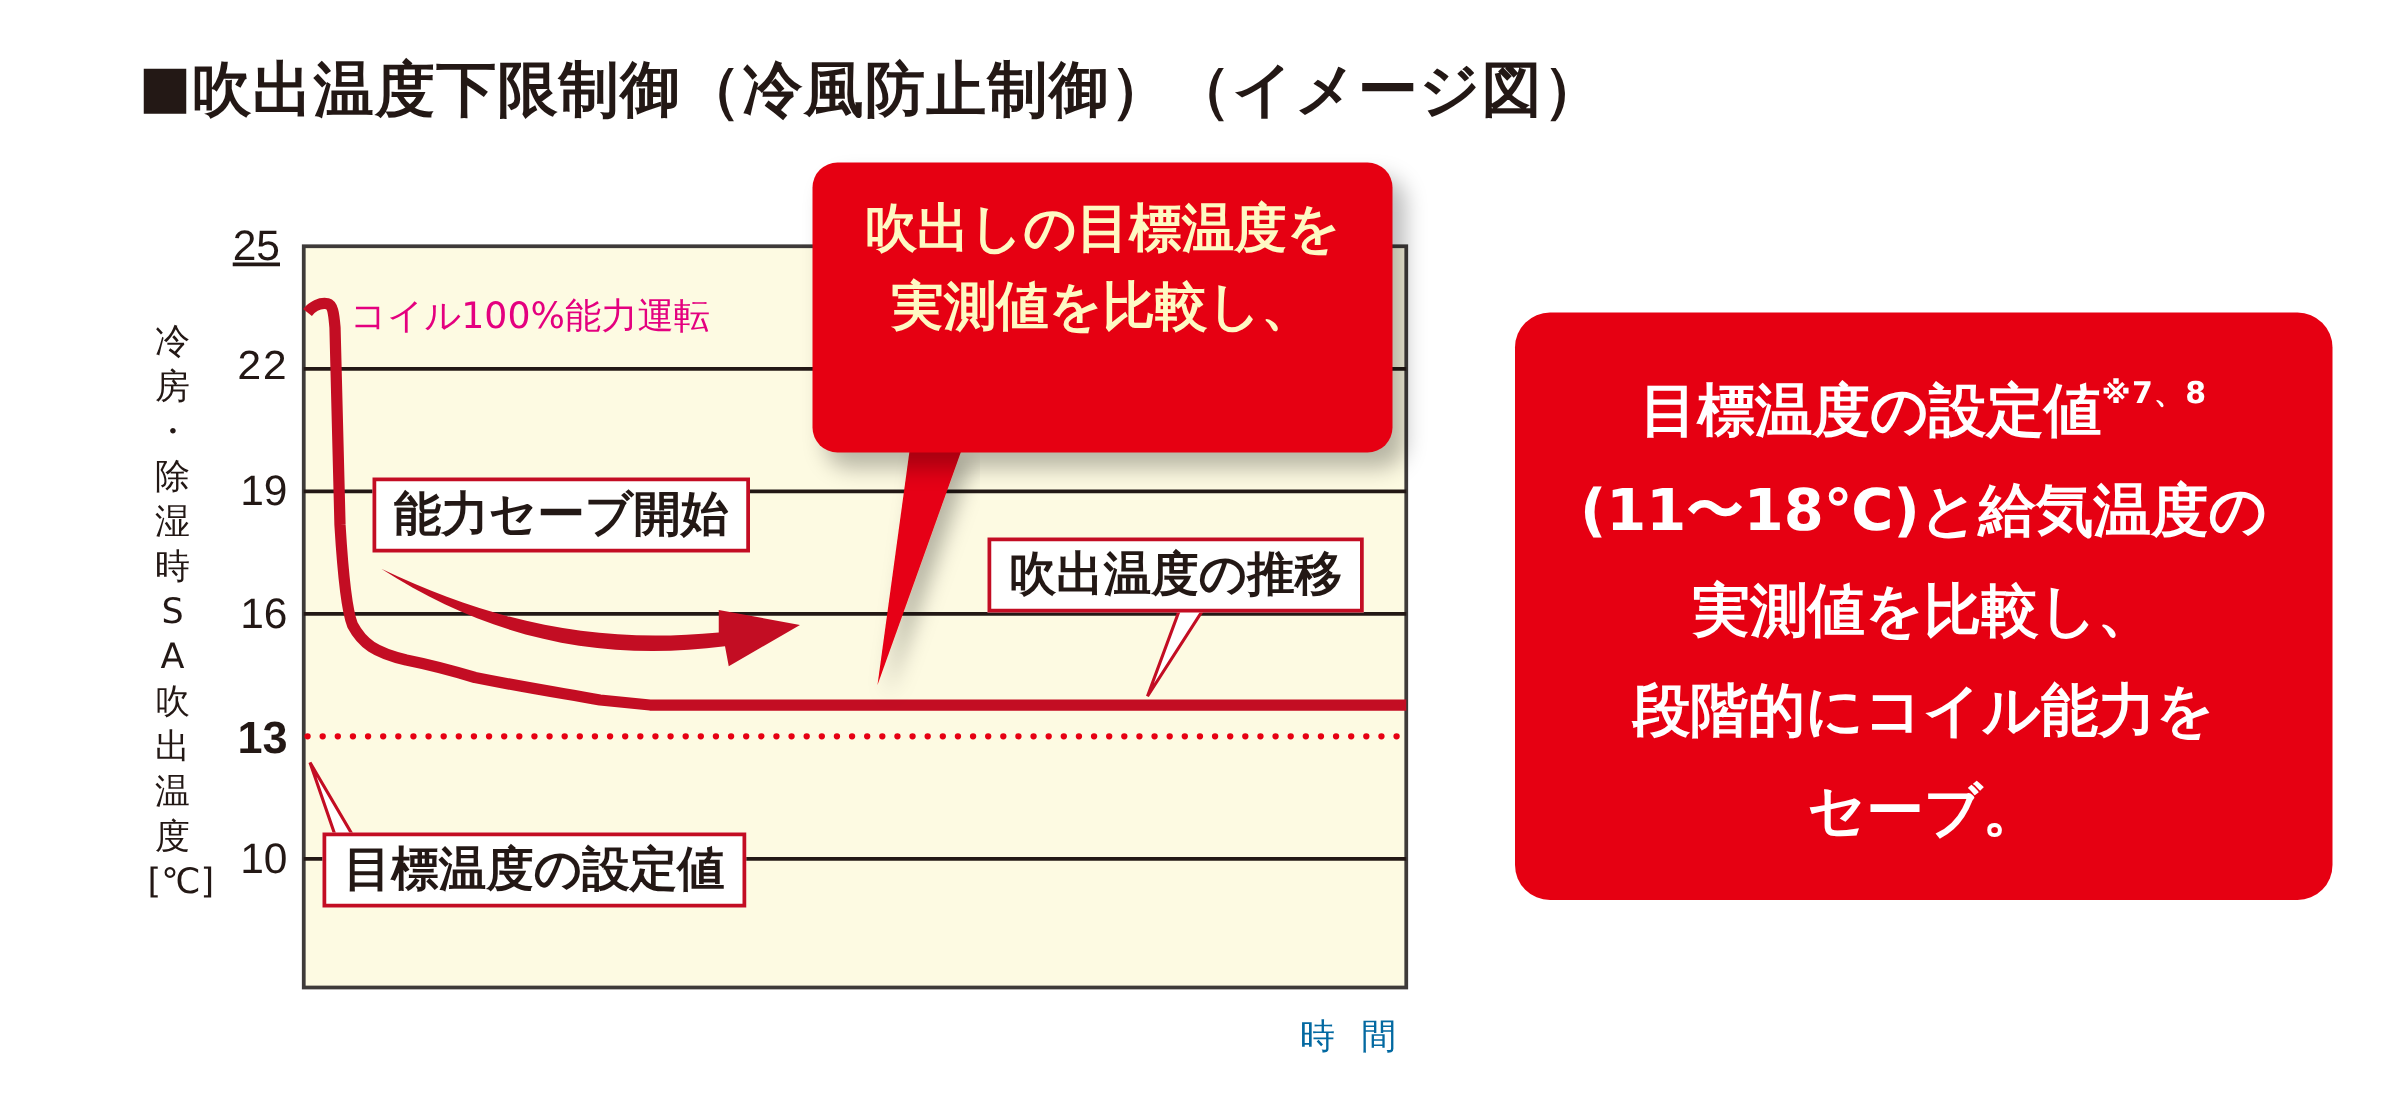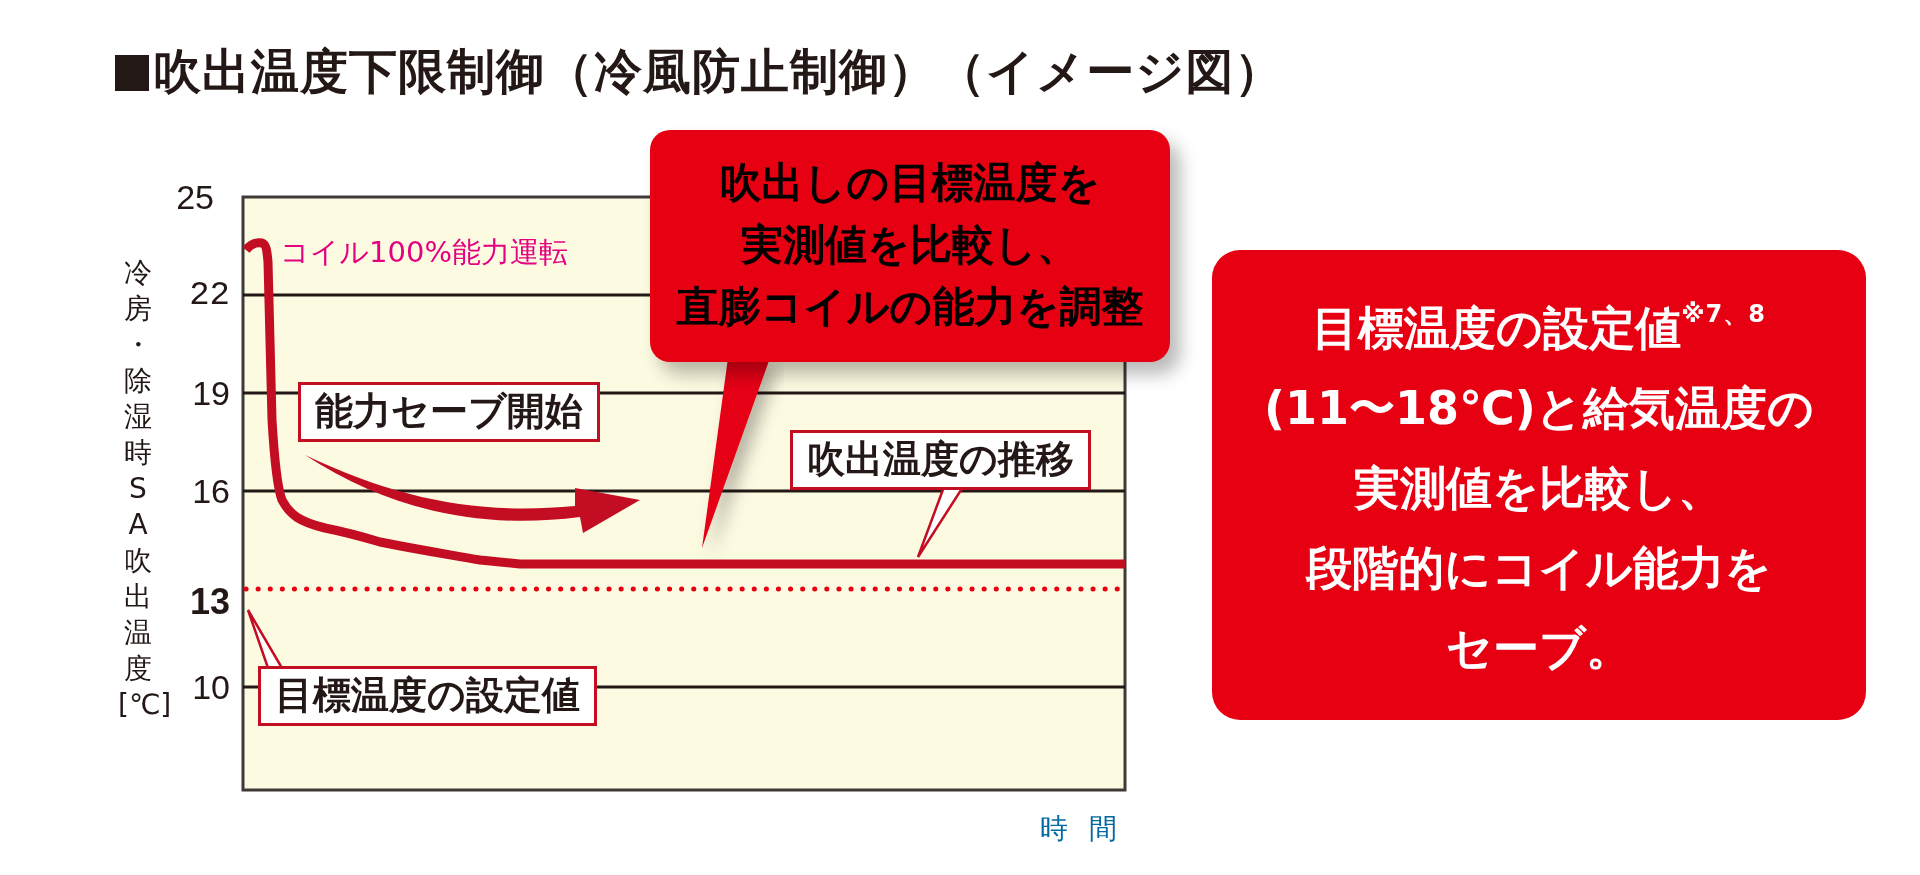--- a/index.html
+++ b/index.html
@@ -23,22 +23,22 @@
 
   svg.chart { position:absolute; left:0; top:0; }
 
   .callout-box {
     position:absolute; background:#fff; border:3px solid #c30d23; font-weight:bold; color:#231815;
     font-size:38px; padding:6px 14px; white-space:nowrap; line-height:1.1;
   }
   .pink-label { position:absolute; left:280px; top:213px; font-size:29px; color:#e4007f; white-space:nowrap;margin-top:20px; }
 
   .bubble-red {
-    position:absolute; left:650px; top:130px; width:520px; height:232px; background:#e60012; border-radius:20px;
-    color:#000000; font-weight:bold; font-size:42px; line-height:62px; text-align:center;
+    position:absolute; left:650px; top:130px; width:464px; height:232px; background:#e60012; border-radius:20px;
+    color:#fef9c3; font-weight:bold; font-size:42px; line-height:62px; text-align:center;
     box-shadow:10px 12px 18px rgba(0,0,0,0.28); padding-top:22px; box-sizing:border-box;
   }
   .big-box {
     position:absolute; left:1212px; top:250px; width:654px; height:470px; background:#e60012; border-radius:28px;
     color:#fff; font-weight:bold; font-size:46px; line-height:80px; text-align:center;
     padding-top:24px; box-sizing:border-box;
   }
   .big-box sup { font-size:24px; vertical-align:22px; letter-spacing:1px; }
 </style>
 </head>
@@ -57,25 +57,25 @@
   <span>時</span>
   <span>S</span>
   <span>A</span>
   <span>吹</span>
   <span>出</span>
   <span>温</span>
   <span>度</span>
   <span>[℃]</span>
 </div>
 
-<div class="ytick" style="left:134px; top:178px;">25</div>
+<div class="ytick" style="left:144px; top:178px;text-decoration:underline;">25</div>
 <div class="ytick" style="left:150px; top:276px;font-family:Liberation Mono, monospace;">22</div>
 <div class="ytick" style="left:150px; top:374px;">19</div>
 <div class="ytick" style="left:150px; top:472px;">16</div>
-<div class="ytick strong" style="left:150px; top:569px;margin-top:12px;">13</div>
+<div class="ytick strong" style="left:150px; top:569px;">13</div>
 <div class="ytick" style="left:150px; top:668px;">10</div>
 
 <svg class="chart" width="1920" height="875">
   <defs>
     <filter id="sh" x="-20%" y="-20%" width="140%" height="160%">
       <feDropShadow dx="8" dy="10" stdDeviation="8" flood-color="#000" flood-opacity="0.28"></feDropShadow>
     </filter>
   </defs>
 
   <rect x="243" y="197" width="882" height="593" fill="#fdfae2" stroke="#3e3a39" stroke-width="3"></rect>
@@ -102,21 +102,20 @@
 
 <div class="pink-label">コイル100%能力運転</div>
 
 <div class="callout-box" style="left:298px; top:382px;">能力セーブ開始</div>
 <div class="callout-box" style="left:790px; top:418px;margin-top:12px;">吹出温度の推移</div>
 <div class="callout-box" style="left:258px; top:666px;">目標温度の設定値</div>
 
 <div class="bubble-red">
   <div>吹出しの目標温度を</div>
   <div>実測値を比較し、</div>
-  <div>直膨コイルの能力を調整</div>
 </div>
 
 <div class="xlabel">時 間</div>
 
 <div class="big-box">
   <div><span>目標温度の設定値</span><sup>※7、8</sup></div>
   <div>(11〜18℃)と給気温度の</div>
   <div>実測値を比較し、</div>
   <div>段階的にコイル能力を</div>
   <div>セーブ。</div>

